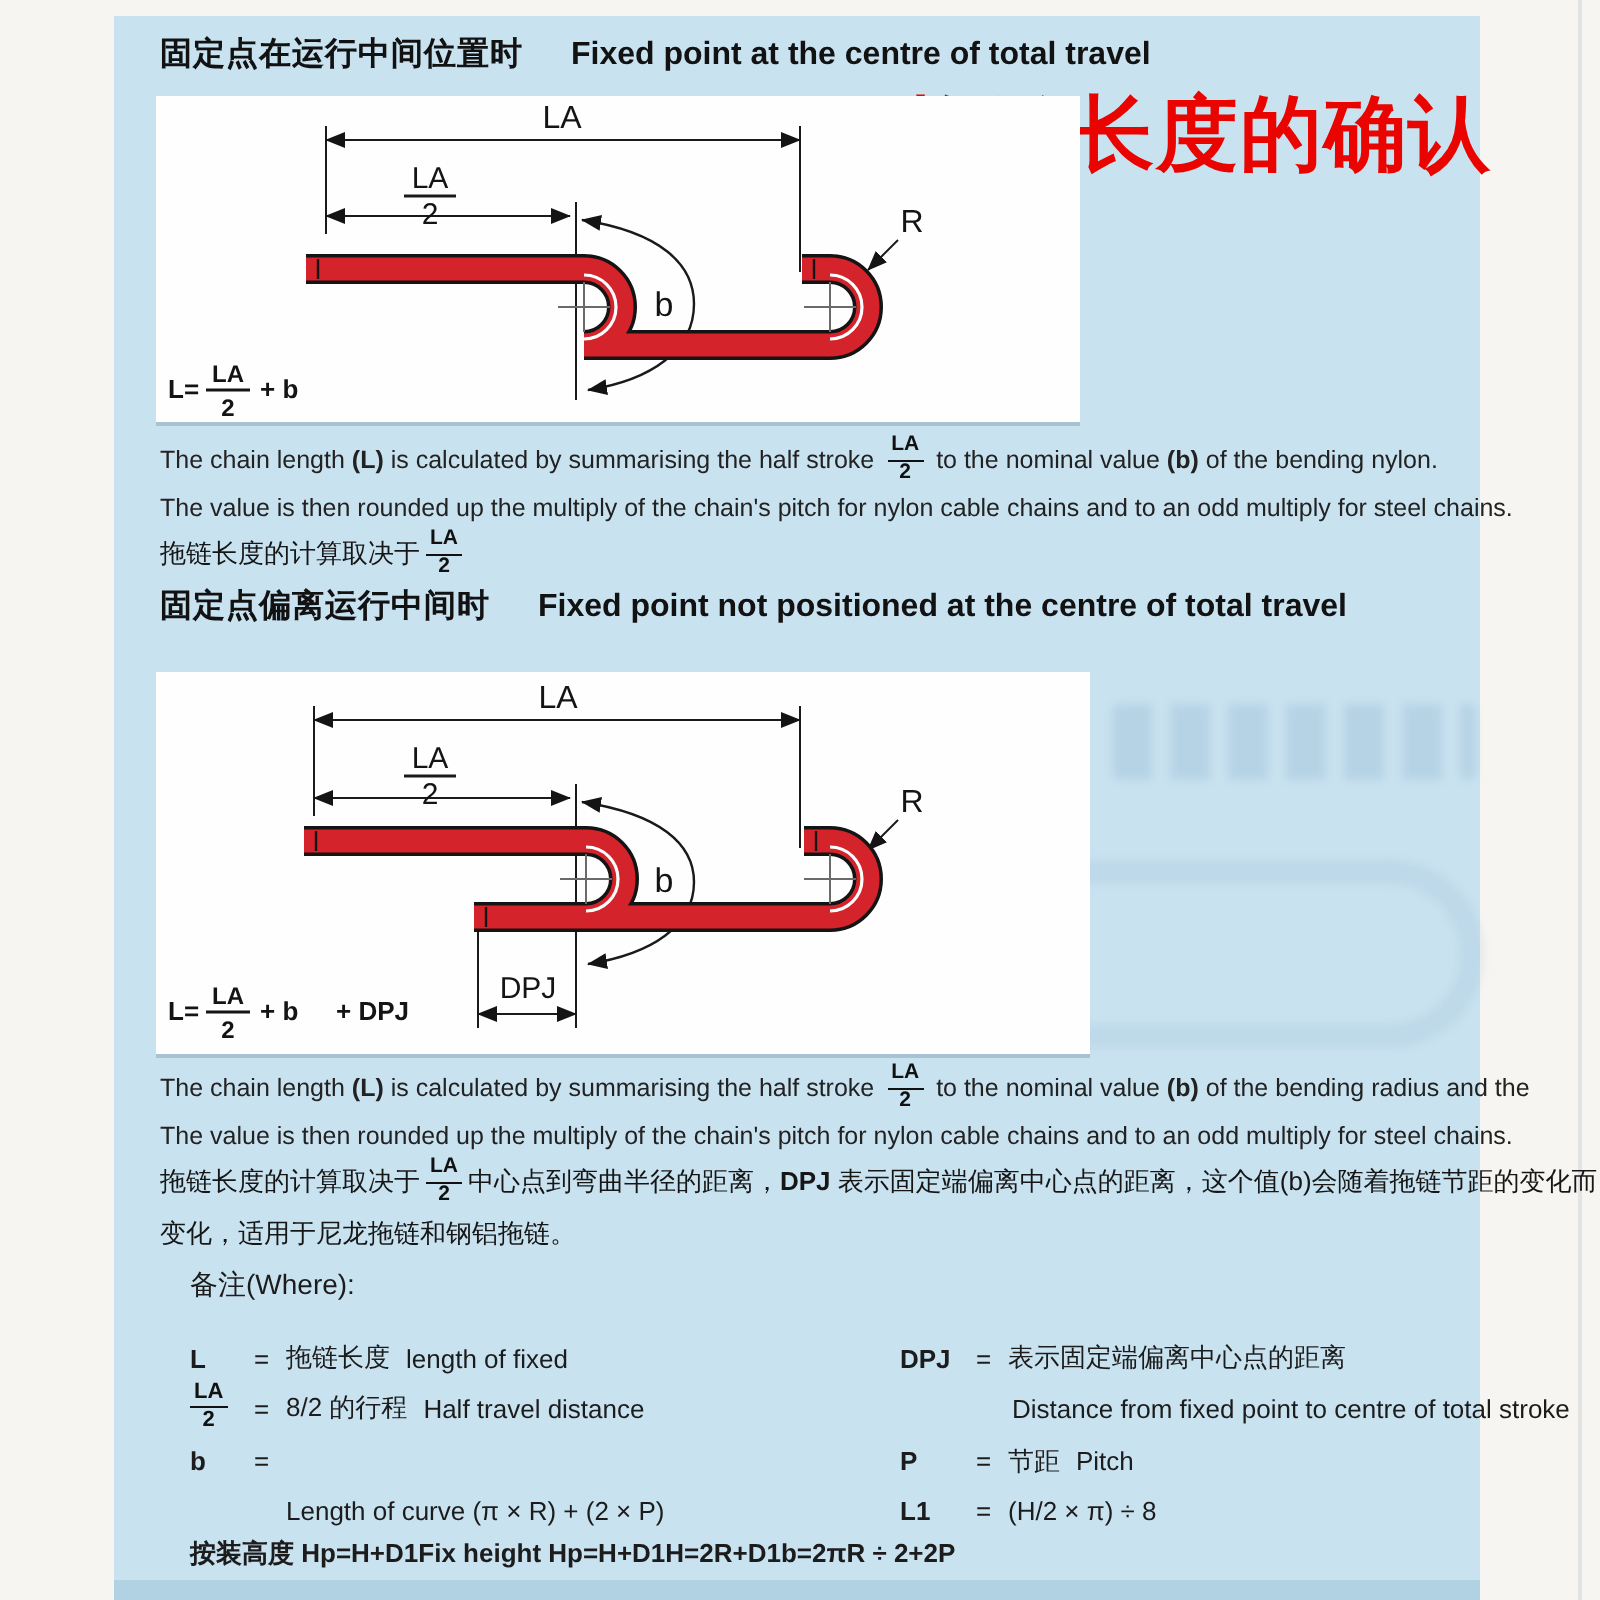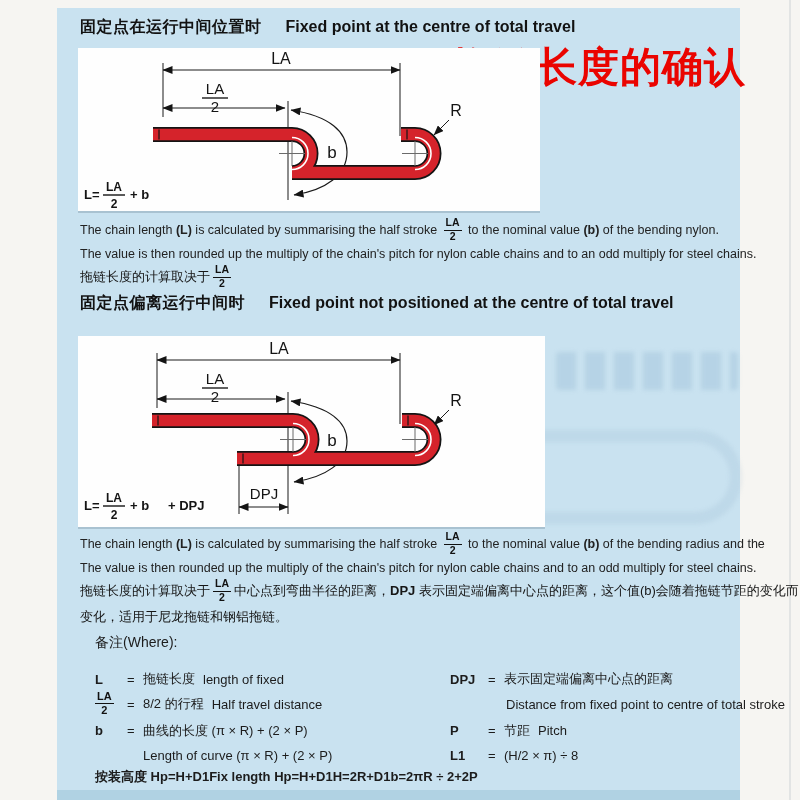--- a/index.html
+++ b/index.html
@@ -196,21 +196,20 @@
     </div>
     <div class="wrow wr2">
       <span class="wsym"><span class="frac" style="font-size:11px;margin:0;"><span class="n">LA</span><span class="d">2</span></span></span>
       <span class="weq">=</span>
       <span class="wzh">8/2 的行程</span>
       <span>Half travel distance</span>
     </div>
     <div class="wrow wr3">
       <span class="wsym">b</span>
       <span class="weq">=</span>
-      <span>曲线的长度 (π × R) + (2 × P)</span>
     </div>
     <div class="wrow wr4 windent">
       <span>Length of curve (π × R) + (2 × P)</span>
     </div>
   </div>
 
   <div class="wcol wright">
     <div class="wrow wr1">
       <span class="wsym" style="width:38px;">DPJ</span>
       <span class="weq">=</span>
@@ -226,15 +225,15 @@
       <span>Pitch</span>
     </div>
     <div class="wrow wr4">
       <span class="wsym" style="width:38px;">L1</span>
       <span class="weq">=</span>
       <span>(H/2 × π) ÷ 8</span>
     </div>
   </div>
 
   <div class="footer">
-    <span class="f1">按装高度 Hp=H+D1</span><span class="f2">Fix length Hp=H+D1</span><span class="f3">H=2R+D1</span><span>b=2πR ÷ 2+2P</span>
+    <span class="f1">按装高度 Hp=H+D1</span><span class="f2">Fix height Hp=H+D1</span><span class="f3">H=2R+D1</span><span>b=2πR ÷ 2+2P</span>
   </div>
 </div>
 
 </body></html>

